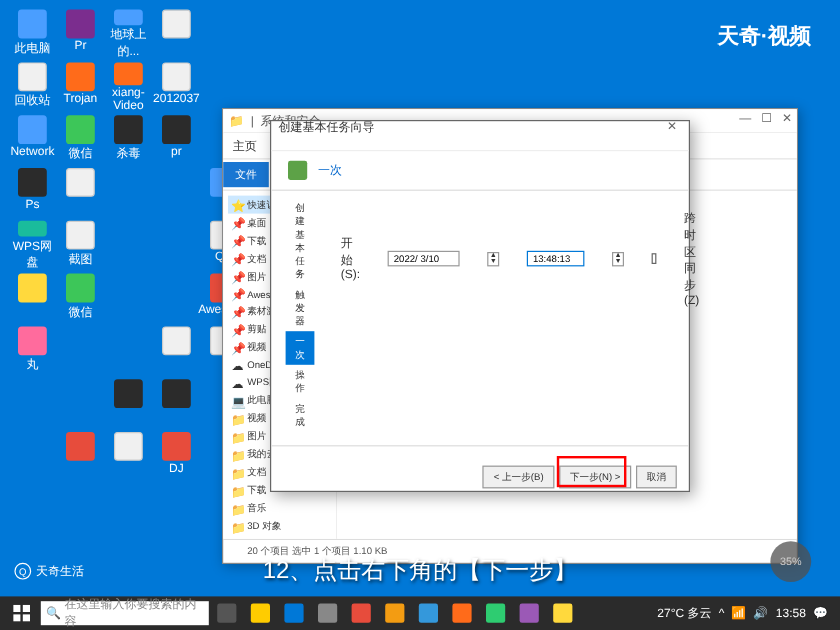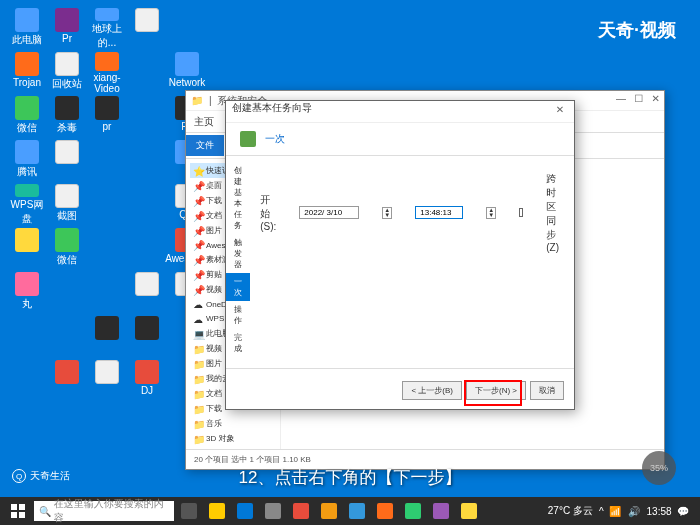--- a/index.html
+++ b/index.html
@@ -5,49 +5,49 @@
 *{margin:0;padding:0;box-sizing:border-box;font-family:"Microsoft YaHei",sans-serif;font-size:10px}
 body{width:700px;height:525px;background:#0078d7;position:relative;overflow:hidden}
 .desktop{width:100%;height:100%;position:relative}
 .icons-grid{position:absolute;top:8px;left:8px;display:grid;grid-template-columns:repeat(5,38px);grid-template-rows:repeat(11,42px);gap:2px}
 .desktop-icon{display:flex;flex-direction:column;align-items:center;text-align:center;color:white;font-size:7px;cursor:pointer}
 .desktop-icon .ico{width:24px;height:24px;border-radius:3px;margin-bottom:1px}
 .ico-blue{background:#4a9eff}.ico-purple{background:#7b2d8e}.ico-orange{background:#ff6b1a}.ico-green{background:#3dc659}.ico-dark{background:#2b2b2b}.ico-yellow{background:#ffd93d}.ico-red{background:#e74c3c}.ico-white{background:#f0f0f0;border:1px solid #ccc}.ico-teal{background:#1abc9c}.ico-pink{background:#ff6b9d}
 .watermark-tr{position:absolute;top:18px;right:24px;color:white;font-size:18px;font-weight:bold}
 .watermark-bl{position:absolute;bottom:42px;left:12px;color:white;font-size:10px;display:flex;align-items:center;gap:4px}
 .watermark-bl .circ{width:14px;height:14px;border:1.5px solid white;border-radius:50%;display:flex;align-items:center;justify-content:center;font-size:8px}
-.subtitle{position:absolute;bottom:36px;left:50%;transform:translateX(-50%);color:white;font-size:17px;text-shadow:1px 1px 3px rgba(0,0,0,0.7)}
+.subtitle{position:absolute;bottom:36px;left:50%;transform:translateX(-50%);color:white;font-size:20px;text-shadow:1px 1px 3px rgba(0,0,0,0.7)}
 .explorer-window{position:absolute;top:90px;left:185px;width:480px;height:380px;background:white;border:1px solid #888;box-shadow:2px 2px 10px rgba(0,0,0,0.3)}
 .explorer-title{height:20px;background:white;display:flex;align-items:center;padding:0 5px;font-size:9px;color:#555;border-bottom:1px solid #eee}
 .explorer-ribbon{height:22px;background:white;display:flex;align-items:center;padding:0 8px;gap:14px;font-size:9px;color:#333;border-bottom:1px solid #ddd}
 .explorer-ribbon .tab-highlight{background:#ffe0e0;padding:2px 6px}
 .explorer-toolbar{height:26px;background:white;display:flex;align-items:center;border-bottom:1px solid #ddd}
 .file-btn{background:#1976d2;color:white;padding:4px 10px;font-size:9px}
 .explorer-body{display:flex;height:calc(100% - 88px)}
 .sidebar{width:95px;background:white;border-right:1px solid #eee;padding:4px;overflow:hidden}
 .sidebar-item{display:flex;align-items:center;gap:3px;padding:2px 3px;font-size:8px;color:#333;cursor:pointer}
 .sidebar-item.active{background:#cce8ff}
 .sidebar-item .sico{width:10px;height:10px;display:inline-block}
 .content-area{flex:1;background:white;position:relative}
-.statusbar{height:20px;border-top:1px solid #ddd;font-size:8px;color:#555;padding:3px 8px;display:flex;align-items:center}
+.statusbar{height:20px;border-top:1px solid #ddd;font-size:8px;color:#555;padding:3px 20px;display:flex;align-items:center}
 .wizard{position:absolute;top:100px;left:225px;width:350px;height:310px;background:white;border:1px solid #666;box-shadow:3px 3px 12px rgba(0,0,0,0.35)}
-.wizard-title{height:22px;display:flex;align-items:flex-start;justify-content:space-between;padding:0 6px;font-size:9px;color:#333;border-bottom:1px solid #eee}
+.wizard-title{height:22px;display:flex;align-items:flex-end;justify-content:space-between;padding:12px 6px;font-size:9px;color:#333;border-bottom:1px solid #eee}
 .wizard-close{width:16px;height:16px;display:flex;align-items:center;justify-content:center;cursor:pointer;color:#666}
 .wizard-header{padding:8px 14px;font-size:11px;color:#0066cc;border-bottom:1px solid #ddd}
 .wizard-body{display:flex;height:212px}
-.wizard-nav{width:62px;padding:6px 0}
+.wizard-nav{width:62px;padding:6px 12px}
 .wizard-nav-item{font-size:8px;padding:3px 8px;color:#333}
 .wizard-nav-item.active{background:#0078d7;color:white}
 .wizard-content{flex:1;padding:10px;font-size:9px;color:#333}
 .wizard-row{display:flex;align-items:center;gap:23px;margin-top:6px}
 .date-input{border:1px solid #999;padding:1px 4px;font-size:8px;width:60px}
 .time-input{border:1px solid #0078d7;padding:1px 4px;font-size:8px;width:48px}
 .spinner{display:flex;flex-direction:column;font-size:6px;line-height:5px;border:1px solid #999;padding:0 1px}
 .checkbox{width:9px;height:9px;border:1px solid #666;display:inline-block}
-.wizard-footer{height:32px;border-top:1px solid #ddd;display:flex;align-items:flex-end;justify-content:flex-end;gap:4px;padding:0 10px}
+.wizard-footer{height:32px;border-top:1px solid #ddd;display:flex;align-items:flex-start;justify-content:flex-end;gap:4px;padding:16px 10px}
 .wiz-btn{border:1px solid #999;background:#f0f0f0;padding:3px 8px;font-size:8px;cursor:pointer;color:#333}
 .red-highlight{position:absolute;border:2.5px solid #ff0000;pointer-events:none}
 .taskbar{position:absolute;bottom:0;left:0;width:100%;height:28px;background:#2b2b2b;display:flex;align-items:center;padding:0 4px;gap:2px}
 .start-btn{width:28px;height:28px;display:flex;align-items:center;justify-content:center;color:white}
 .search-box{width:140px;height:20px;background:white;display:flex;align-items:center;padding:0 5px;font-size:8px;color:#888}
 .task-icon{width:26px;height:24px;display:flex;align-items:center;justify-content:center;cursor:pointer}
 .task-icon .ti{width:16px;height:16px;border-radius:2px}
 .systray{margin-left:auto;display:flex;align-items:center;gap:6px;color:white;font-size:8px;padding-right:6px}
 .perf-gauge{position:absolute;bottom:40px;right:24px;width:34px;height:34px;border-radius:50%;background:rgba(80,80,80,0.75);color:#ccc;display:flex;align-items:center;justify-content:center;font-size:9px}
 .win-controls{position:absolute;top:2px;right:4px;display:flex;gap:8px;color:#666;font-size:10px}
@@ -71,32 +71,36 @@
         <span>地球上的...</span>
       </div>
       <div class="desktop-icon">
         <div class="ico ico-white"></div>
         <span></span>
       </div>
       <div class="desktop-icon">
         <span></span>
       </div>
       <div class="desktop-icon">
+        <div class="ico ico-white"></div>
+        <span>回收站</span>
+      </div>
+      <div class="desktop-icon">
         <div class="ico ico-orange"></div>
         <span>Trojan</span>
       </div>
       <div class="desktop-icon">
-        <div class="ico ico-white"></div>
-        <span>回收站</span>
-      </div>
-      <div class="desktop-icon">
         <div class="ico ico-orange"></div>
         <span>xiang-Video</span>
       </div>
       <div class="desktop-icon">
+        <div class="ico ico-white"></div>
+        <span>2012037</span>
+      </div>
+      <div class="desktop-icon">
         <span></span>
       </div>
       <div class="desktop-icon">
         <div class="ico ico-blue"></div>
         <span>Network</span>
       </div>
       <div class="desktop-icon">
         <div class="ico ico-green"></div>
         <span>微信</span>
       </div>
@@ -107,24 +111,20 @@
       <div class="desktop-icon">
         <div class="ico ico-dark"></div>
         <span>pr</span>
       </div>
       <div class="desktop-icon">
         <span></span>
       </div>
       <div class="desktop-icon">
         <div class="ico ico-dark"></div>
         <span>Ps</span>
-      </div>
-      <div class="desktop-icon">
-        <div class="ico ico-blue"></div>
-        <span>腾讯</span>
       </div>
       <div class="desktop-icon">
         <div class="ico ico-white"></div>
         <span></span>
       </div>
       <div class="desktop-icon">
         <span></span>
       </div>
       <div class="desktop-icon">
         <span></span>

